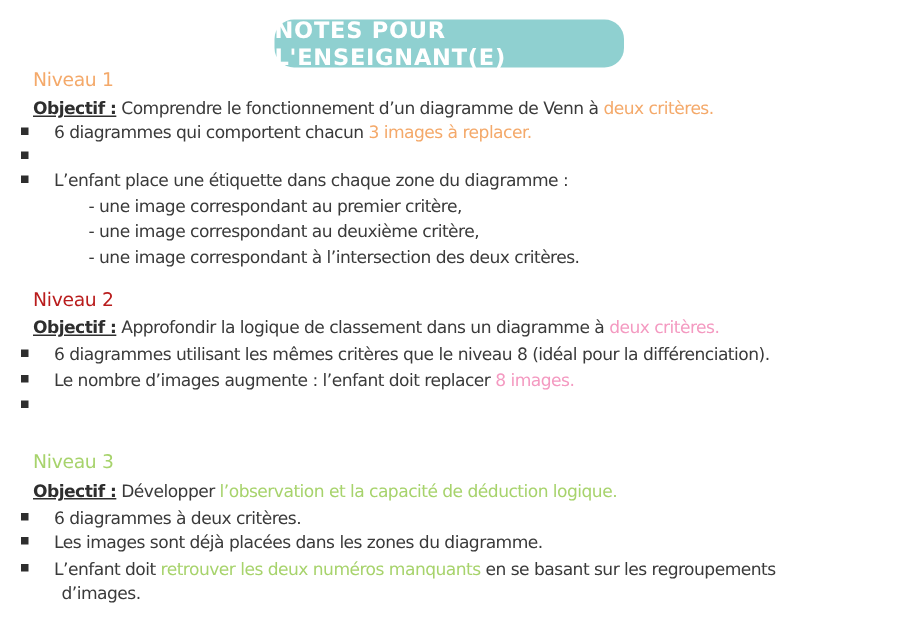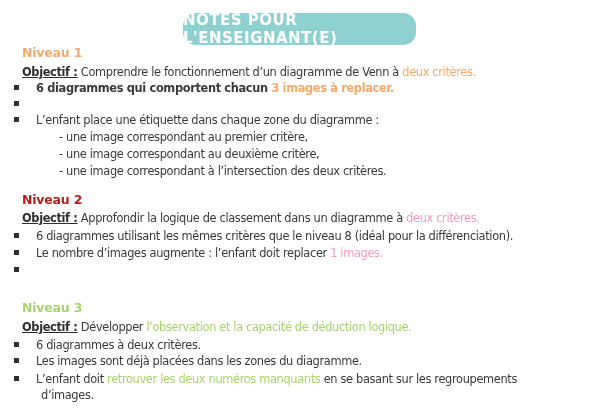--- a/index.html
+++ b/index.html
@@ -8,21 +8,21 @@
     font-family:"DejaVu Sans", sans-serif; color:#3a3a3a;
   }
   .banner {
     position:absolute; left:183px; top:13px; width:233px; height:32px;
     background:#8fd0d0; color:#ffffff;
     display:flex; align-items:center; justify-content:center;
     font-family:"DejaVu Sans", sans-serif; font-weight:bold; font-size:15px;
     letter-spacing:0.5px; text-transform:uppercase;border-radius:13px;
   }
   .level-heading {
-    position:absolute; left:22px; font-size:12.5px; font-weight:bold;
+    position:absolute; left:22px; font-size:12.5px; font-weight:normal;
     font-family:"DejaVu Sans", sans-serif; letter-spacing:-0.2px;
   }
   .line {
     position:absolute; left:22px; font-size:11.4px; line-height:15px; white-space:nowrap;
     font-family:"DejaVu Sans", sans-serif; letter-spacing:-0.35px; color:#3a3a3a;text-align:right;
   }
   .obj-label { font-weight:bold; text-decoration:underline; color:#2e2e2e; }
   .bullet-line { left:14px; }
   .bullet {
     display:inline-block; width:5px; height:5px; background:#2e2e2e;
@@ -37,21 +37,21 @@
 <div class="banner">
   <span>Notes pour l'enseignant(e)</span>
 </div>
 
 <div class="level-heading" style="top:45px;color:#f4a96a;">Niveau 1</div>
 
 <div class="line" style="top:65px;">
   <span class="obj-label">Objectif :</span><span> Comprendre le fonctionnement d’un diagramme de Venn à </span><span style="color:#f4a96a;">deux critères.</span>
 </div>
 
-<div class="line bullet-line" style="top:81px;font-weight:bold;">
+<div class="line bullet-line" style="top:81px;">
   <span class="bullet"></span><span>6 diagrammes qui comportent chacun </span><span style="color:#f4a96a;">3 images à replacer.</span>
 </div>
 <div class="line bullet-line" style="top:97px;">
   <span class="bullet"></span>
 </div>
 <div class="line bullet-line" style="top:113px;">
   <span class="bullet"></span><span>L’enfant place une étiquette dans chaque zone du diagramme :</span>
 </div>
 <div class="line sub-line" style="top:130px;">- une image correspondant au premier critère,</div>
 <div class="line sub-line" style="top:147px;">- une image correspondant au deuxième critère,</div>
@@ -59,21 +59,21 @@
 
 <div class="level-heading" style="top:192px;color:#b91c1c;">Niveau 2</div>
 
 <div class="line" style="top:211px;">
   <span class="obj-label">Objectif :</span><span> Approfondir la logique de classement dans un diagramme à </span><span style="color:#f49ac1;">deux critères.</span>
 </div>
 <div class="line bullet-line" style="top:229px;">
   <span class="bullet"></span><span>6 diagrammes utilisant les mêmes critères que le niveau 8 (idéal pour la différenciation).</span>
 </div>
 <div class="line bullet-line" style="top:246px;">
-  <span class="bullet"></span><span>Le nombre d’images augmente : l’enfant doit replacer </span><span style="color:#f49ac1;">1 images.</span>
+  <span class="bullet"></span><span>Le nombre d’images augmente : l’enfant doit replacer </span><span style="color:#f49ac1;">8 images.</span>
 </div>
 <div class="line bullet-line" style="top:263px;">
   <span class="bullet"></span>
 </div>
 
 <div class="level-heading" style="top:300px;color:#a7d36c;">Niveau 3</div>
 
 <div class="line" style="top:320px;">
   <span class="obj-label">Objectif :</span><span> Développer </span><span style="color:#a7d36c;">l’observation et la capacité de déduction logique.</span>
 </div>

